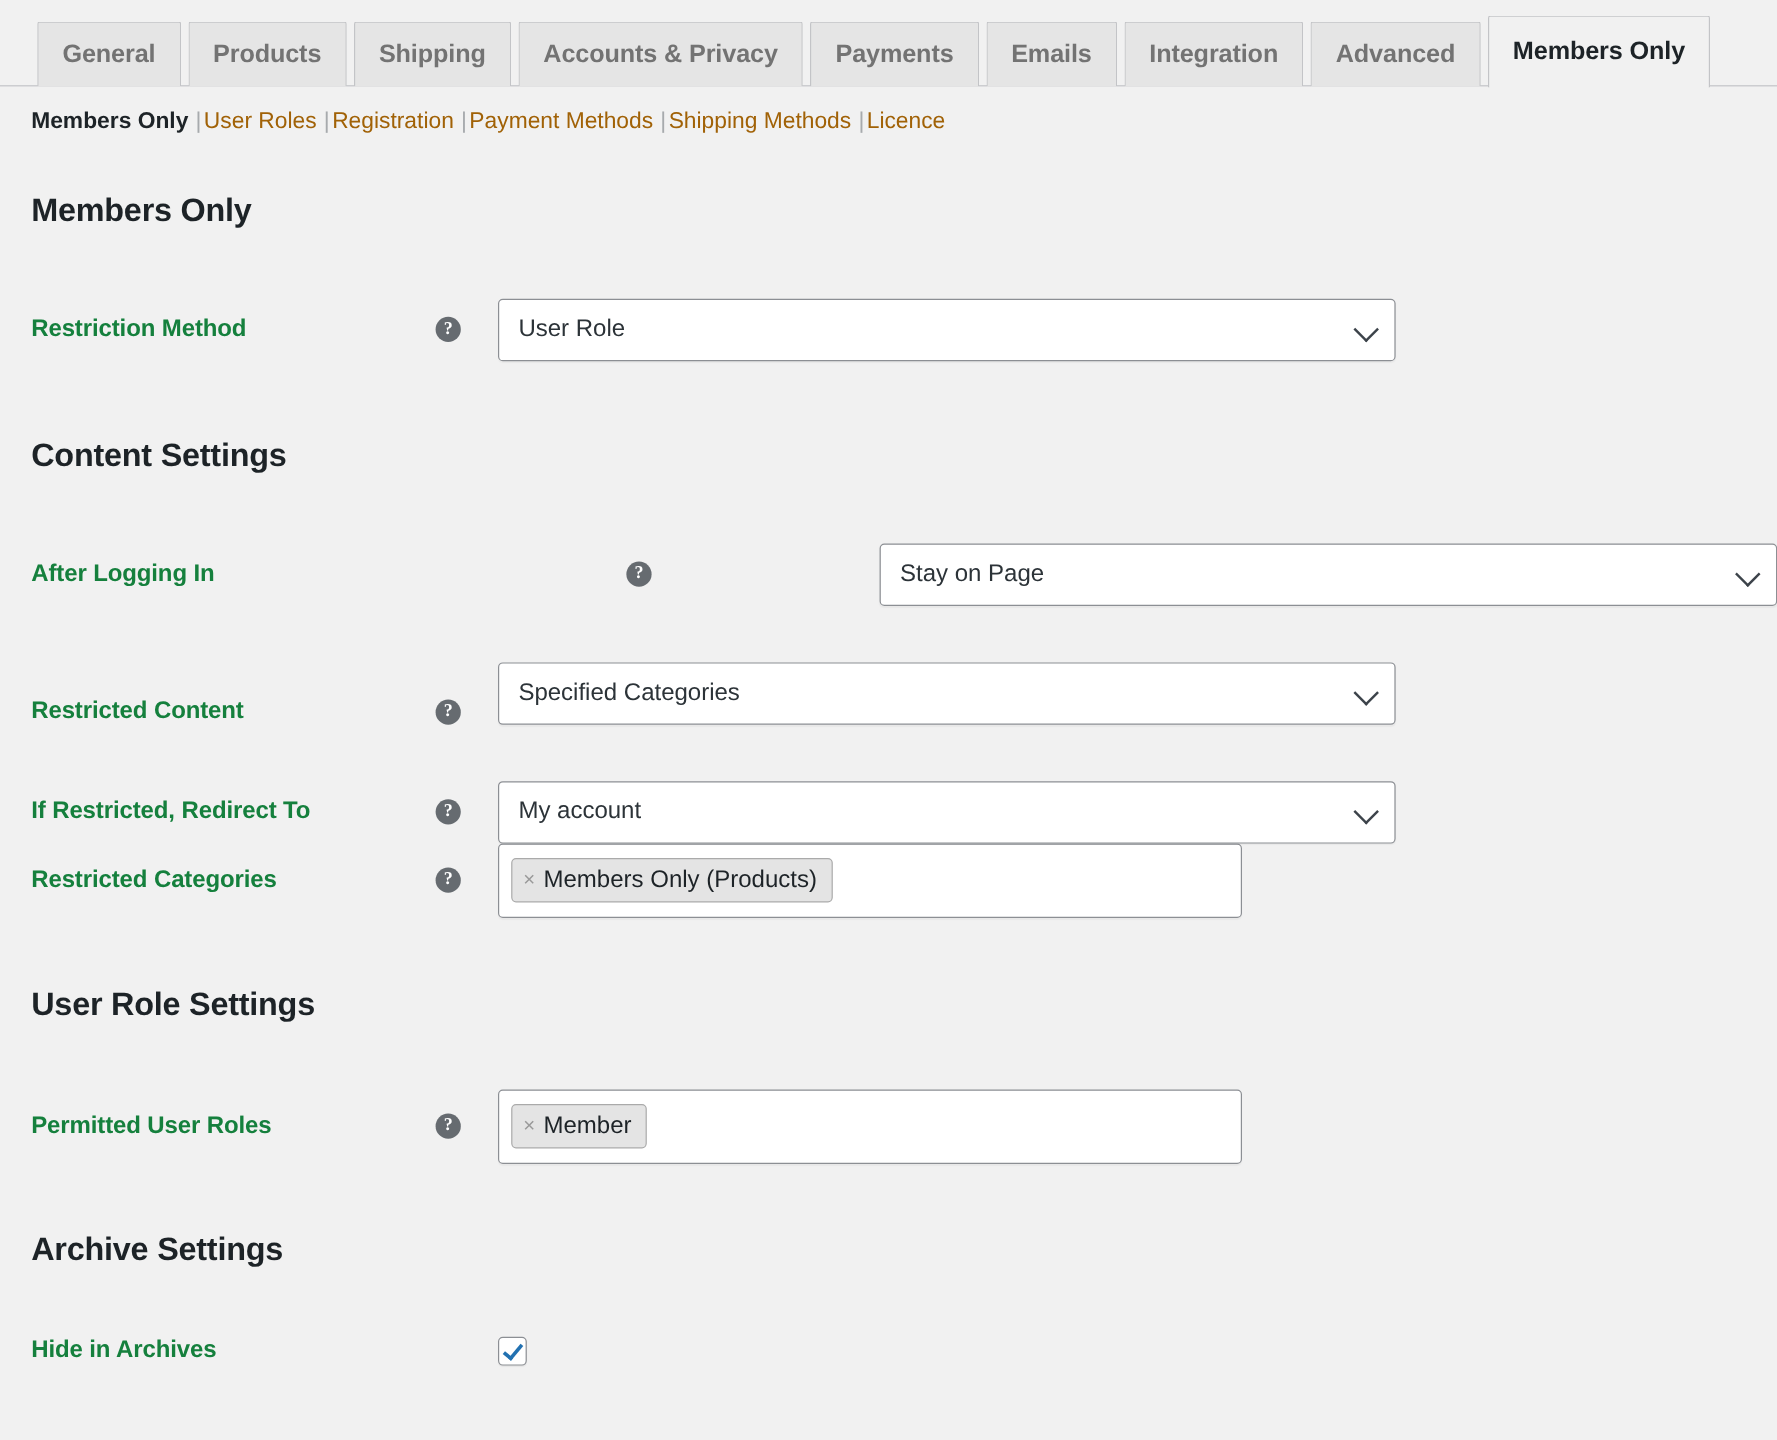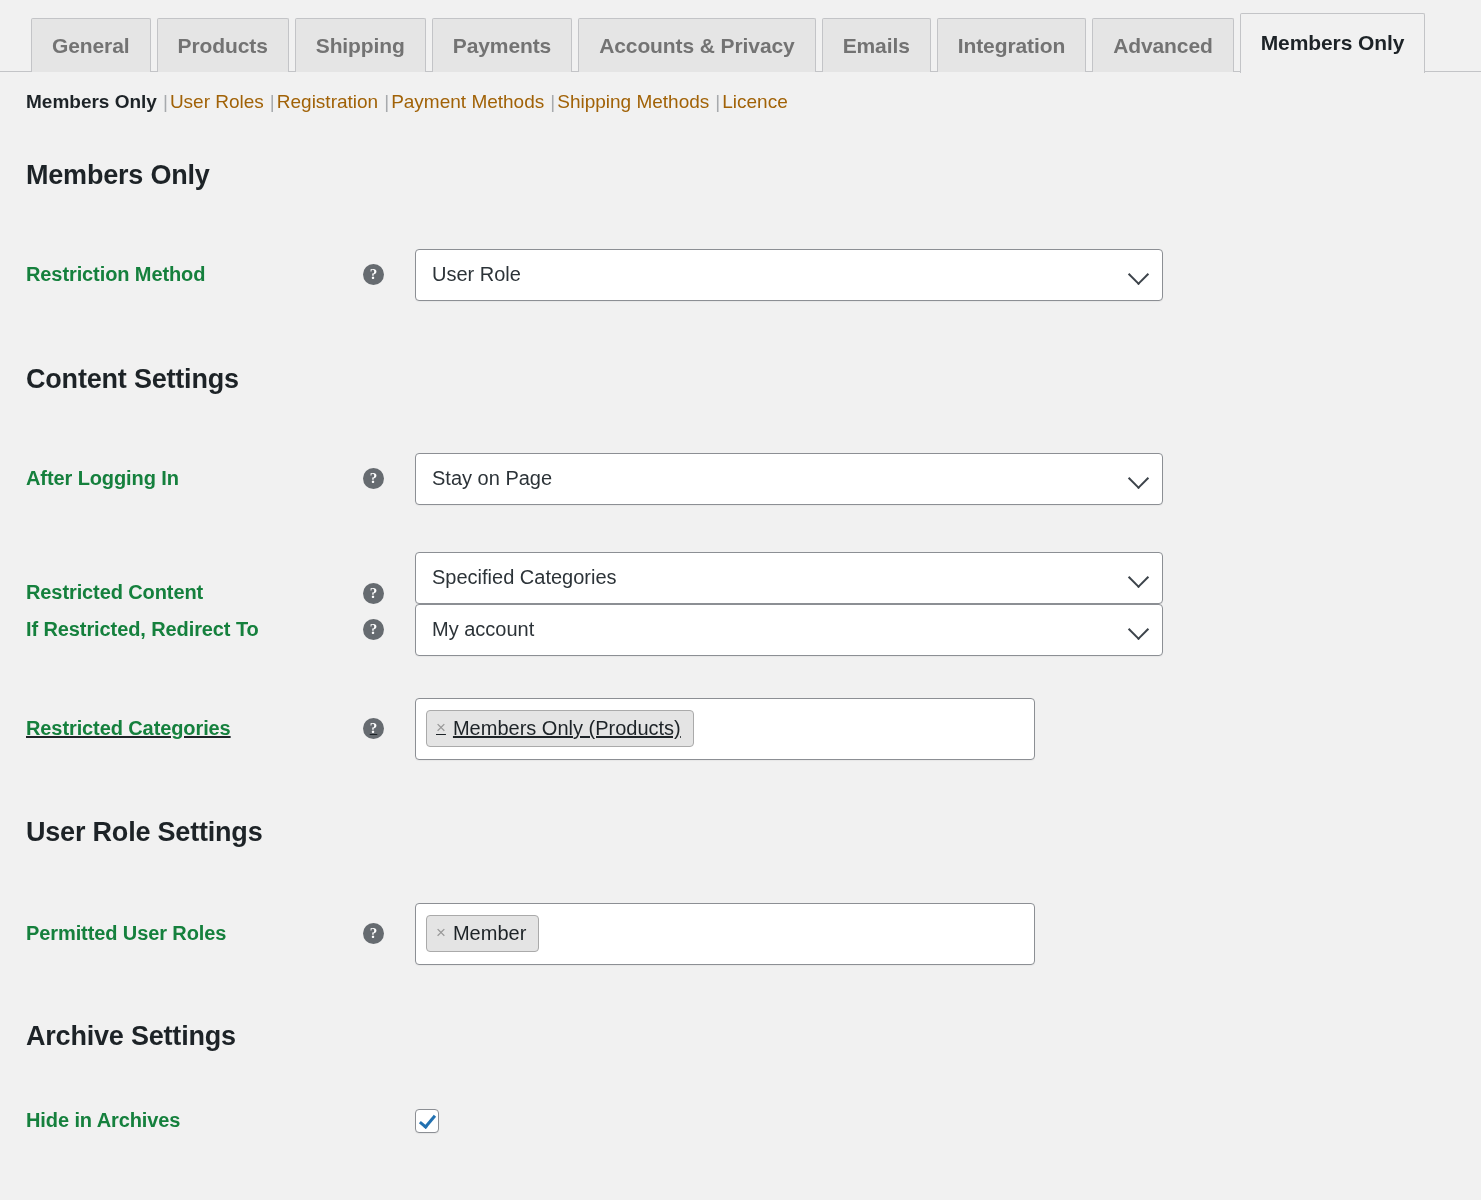--- a/index.html
+++ b/index.html
@@ -214,22 +214,22 @@
     transform: rotate(40deg);
   }
 </style>
 </head>
 <body>
 
 <div class="tab-bar">
   <div class="tab">General</div>
   <div class="tab">Products</div>
   <div class="tab">Shipping</div>
+  <div class="tab">Accounts &amp; Privacy</div>
   <div class="tab">Payments</div>
-  <div class="tab">Accounts &amp; Privacy</div>
   <div class="tab">Emails</div>
   <div class="tab">Integration</div>
   <div class="tab">Advanced</div>
   <div class="tab active">Members Only</div>
 </div>
 
 <div class="subnav"><span class="current">Members Only</span><span class="sep">|</span><a>User Roles</a><span class="sep">|</span><a>Registration</a><span class="sep">|</span><a>Payment Methods</a><span class="sep">|</span><a>Shipping Methods</a><span class="sep">|</span><a>Licence</a></div>
 
 <div class="content">
 
@@ -241,21 +241,21 @@
       <span class="help-icon">?</span>
     </div>
     <div class="select-box">
       <span>User Role</span>
       <span class="chevron"></span>
     </div>
   </div>
 
   <h2 class="section-title" style="margin-top:63px;">Content Settings</h2>
 
-  <div class="row" style="margin-top:58px;">
+  <div class="row" style="margin-top:58px;justify-content:space-between;">
     <div class="label">After Logging In</div>
     <div class="help-cell">
       <span class="help-icon">?</span>
     </div>
     <div class="select-box">
       <span>Stay on Page</span>
       <span class="chevron"></span>
     </div>
   </div>
 
@@ -263,32 +263,32 @@
     <div class="label">Restricted Content</div>
     <div class="help-cell">
       <span class="help-icon">?</span>
     </div>
     <div class="select-box">
       <span>Specified Categories</span>
       <span class="chevron"></span>
     </div>
   </div>
 
-  <div class="row" style="">
+  <div class="row" style="margin-top:47px;">
     <div class="label">If Restricted, Redirect To</div>
     <div class="help-cell">
       <span class="help-icon">?</span>
     </div>
     <div class="select-box">
       <span>My account</span>
       <span class="chevron"></span>
     </div>
   </div>
 
-  <div class="row" style="margin-top:42px;text-decoration:underline;">
+  <div class="row" style="">
     <div class="label">Restricted Categories</div>
     <div class="help-cell">
       <span class="help-icon">?</span>
     </div>
     <div class="token-box">
       <span class="token">
           <span class="x">×</span>
           <span>Members Only (Products)</span>
         </span>
     </div>

